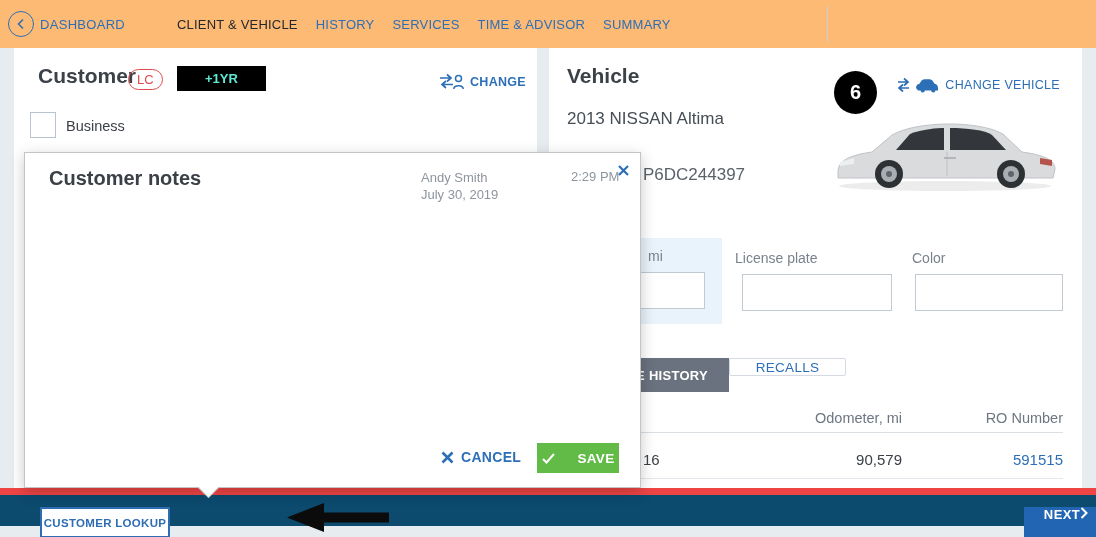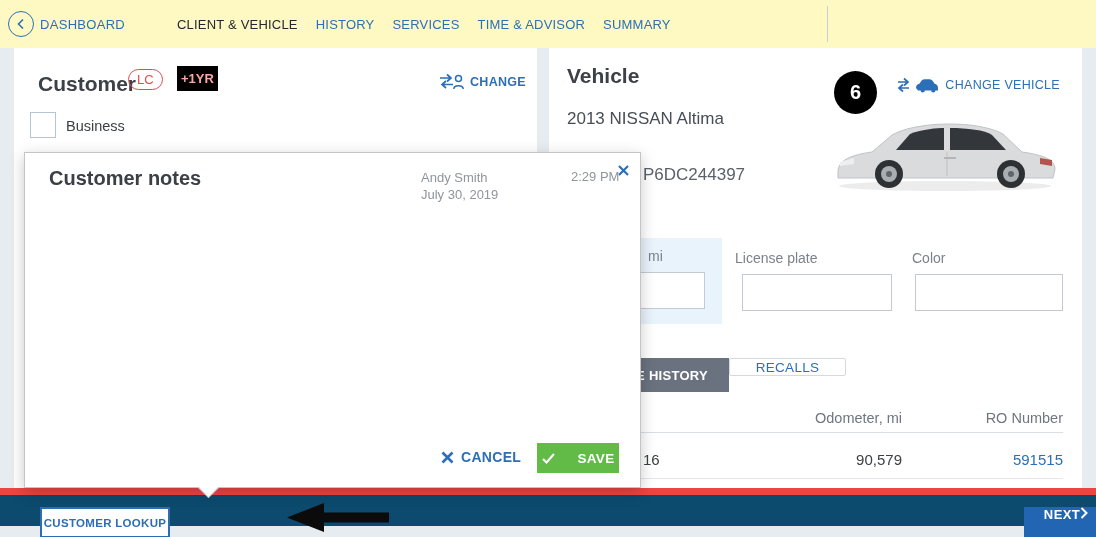--- a/index.html
+++ b/index.html
@@ -4,36 +4,36 @@
 <style>
   * { margin:0; padding:0; box-sizing:border-box; }
   html,body { background:#cfd6dd; }
   .screen {
     position:relative; width:1096px; height:537px; overflow:hidden;
     background:#e7ecf1;
     font-family:"Liberation Sans","DejaVu Sans",sans-serif;
     color:#3c4147;
   }
   
-  .topnav { position:absolute; left:0; top:0; width:100%; height:48px; background:#fef9c3; }
+  .topnav { position:absolute; left:0; top:0; width:100%; height:48px; background:#fdba74; }
   .back-btn { position:absolute; left:8px; top:11px; width:26px; height:26px; border:1.5px solid #2d6fb7; border-radius:50%; display:flex; align-items:center; justify-content:center; cursor:pointer; background:transparent; }
   .nav-dashboard { position:absolute; left:40px; top:17px; font-size:13px; color:#2d6fb7; letter-spacing:.3px; cursor:pointer; }
   .nav-tabs { position:absolute; left:177px; top:0; height:48px; display:flex; align-items:center; gap:18px; font-size:13px; letter-spacing:.2px; }
   .nav-tab { color:#2d6fb7; cursor:pointer; white-space:nowrap; }
   .nav-tab.active { color:#24282c; }
   .nav-divider { position:absolute; left:827px; top:6px; width:1px; height:36px; background:#c9ced4; }
   
   .panel { position:absolute; top:48px; background:#fff; }
   .customer-panel { left:14px; width:523px; height:440px; }
   .vehicle-panel  { left:549px; width:533px; height:440px; }
   .panel-title { font-size:21px; color:#3c4147; }
   
-  .cust-title { position:absolute; left:24px; top:16px;margin-top:8px; }
+  .cust-title { position:absolute; left:24px; top:16px; }
   .lc-badge { position:absolute; left:114px; top:21px; border:1.5px solid #e04b4b; color:#e04b4b; border-radius:12px; font-size:13px; padding:2px 8px; }
-  .yr-badge { position:absolute; left:163px; top:18px; background:#000; color:#fca5a5; font-size:13px; font-weight:bold; padding:5px 4px; }
+  .yr-badge { position:absolute; left:163px; top:18px; background:#000; color:#5eead4; font-size:13px; font-weight:bold; padding:5px 28px; }
   .change-link { position:absolute; right:11px; top:25px; display:flex; align-items:center; gap:6px; color:#2d6fb7; font-size:12.5px; font-weight:bold; letter-spacing:.3px; cursor:pointer; }
   .business-checkbox { position:absolute; left:16px; top:64px; width:26px; height:26px; border:1px solid #b8c4cf; background:#fff; cursor:pointer; }
   .business-label { position:absolute; left:52px; top:70px; font-size:14.5px; }
   
   .veh-title { position:absolute; left:18px; top:16px; }
   .veh-name { position:absolute; left:18px; top:61px; font-size:17px; color:#474e55; }
   .veh-trim { position:absolute; left:18px; top:83px; font-size:17px; color:#474e55; }
   .veh-vin  { position:absolute; left:94px; top:117px; font-size:17px; color:#5a6169; }
   .change-vehicle-link { position:absolute; right:22px; top:28px; display:flex; align-items:center; gap:7px; color:#2d6fb7; font-size:12.5px; font-weight:normal; letter-spacing:.3px; cursor:pointer; }
   .car-img { position:absolute; left:277px; top:58px; }

